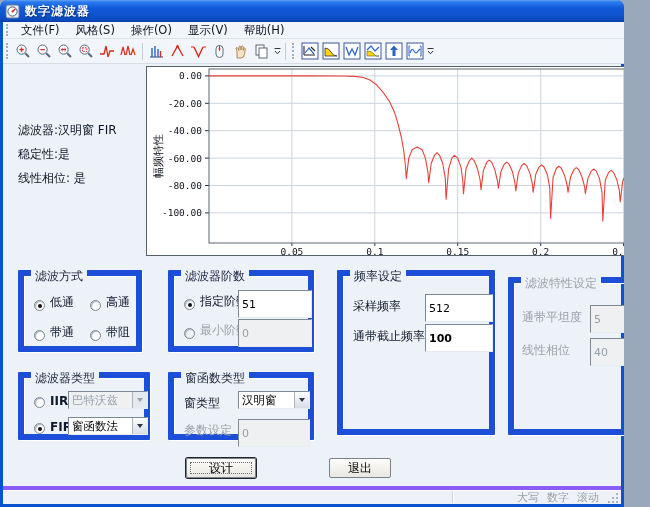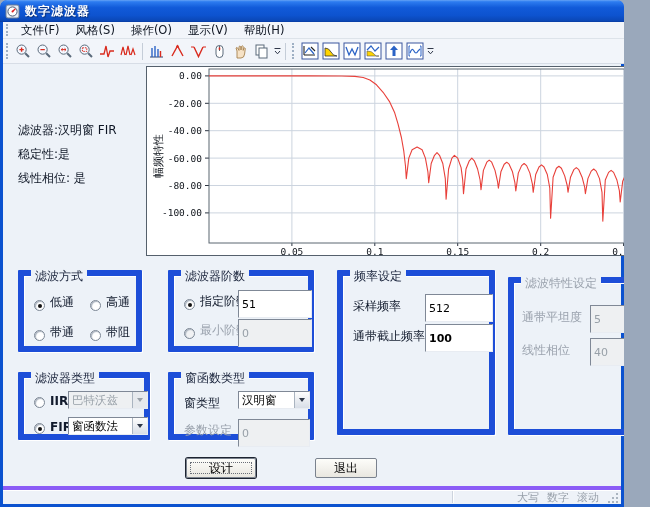--- a/index.html
+++ b/index.html
@@ -396,21 +396,21 @@
       <span class="combo-text">汉明窗</span>
       <span class="combo-btn">
           <i class="tri"></i>
         </span>
     </div>
     <span class="lbl dis" style="left:10px;top:44px;">参数设定</span>
     <input class="txt" style="left: 64px; top: 41px; width: 72px;" disabled="" value="0">
   </div>
 
   <button class="btn default" style="left:186px;top:458px;width:70px;">设计</button>
-  <button class="btn" style="left:315px;top:458px;width:62px;">退出</button>
+  <button class="btn" style="left:329px;top:458px;width:62px;">退出</button>
 
   <div class="statusbar">
     <span class="sb-sep" style="margin-right:60px;"></span>
     <span class="sb-ind">大写</span>
     <span class="sb-ind">数字</span>
     <span class="sb-ind">滚动</span>
     <span class="sb-grip"></span>
   </div>
 
 </div>

